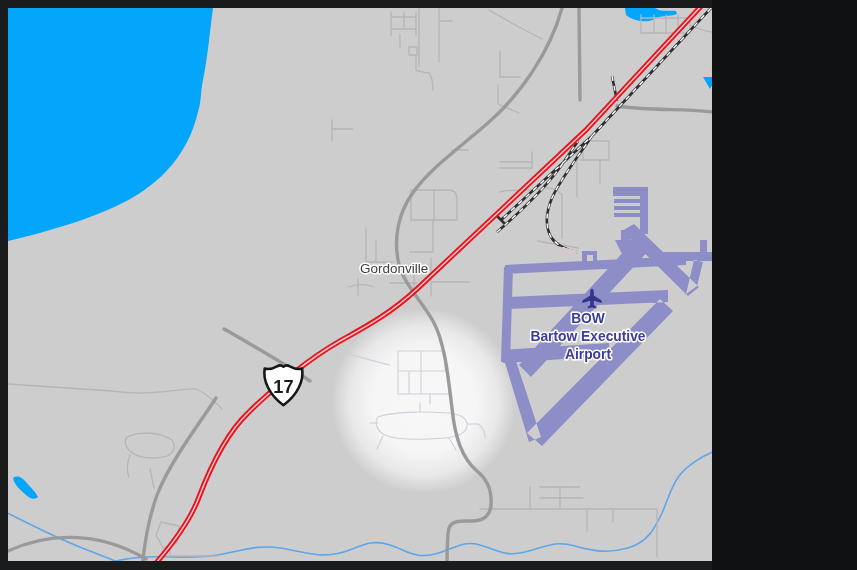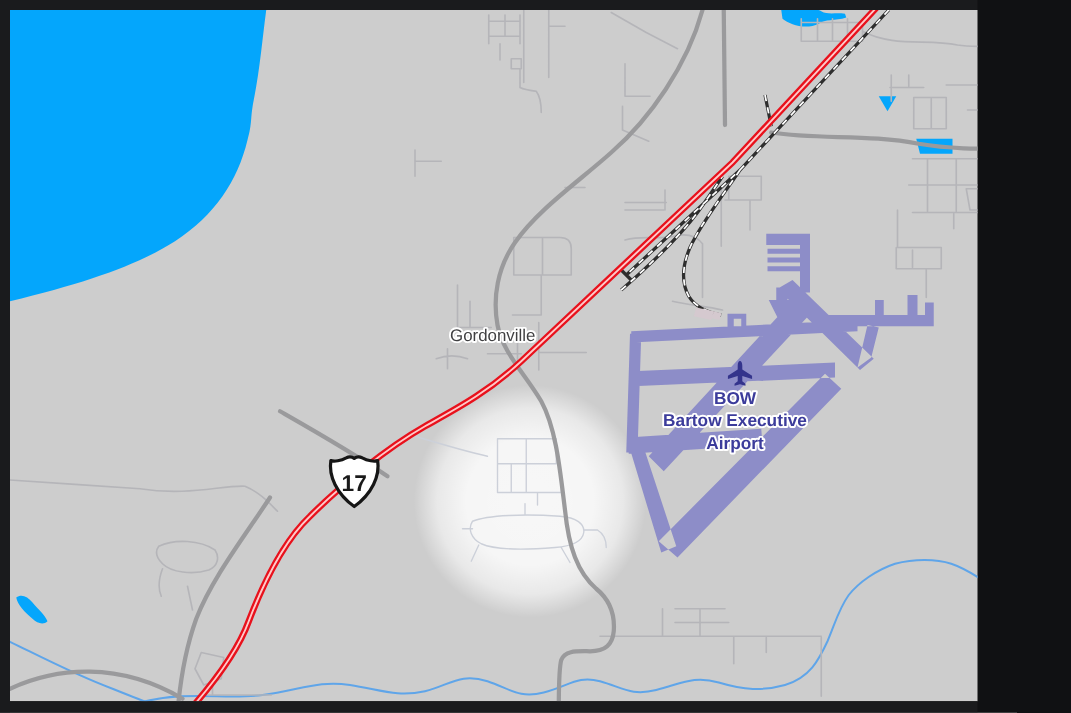--- a/index.html
+++ b/index.html
@@ -1,16 +1,16 @@
 <!DOCTYPE html>
 <html><head>
 <meta charset="utf-8">
 <style>
   html,body{margin:0;padding:0;background:#101113;}
-  .viewport{position:relative;width:782px;height:570px;overflow:hidden;font-family:"Liberation Sans",sans-serif;}
+  .viewport{position:relative;width:712px;height:570px;overflow:hidden;font-family:"Liberation Sans",sans-serif;}
   svg{position:absolute;left:0;top:0;display:block;}
   text{font-family:"Liberation Sans","DejaVu Sans",sans-serif;}
   .town-label{font-size:13.5px;font-weight:400;paint-order:stroke;stroke:#ffffff;stroke-width:3px;stroke-linejoin:round;}
   .airport-label{font-size:13.8px;font-weight:600;text-anchor:middle;paint-order:stroke;stroke:#ffffff;stroke-width:3px;stroke-linejoin:round;}
   .shield-num{font-size:17px;font-weight:700;text-anchor:middle;}
 </style>
 </head>
 <body>
 
 <div class="viewport">

